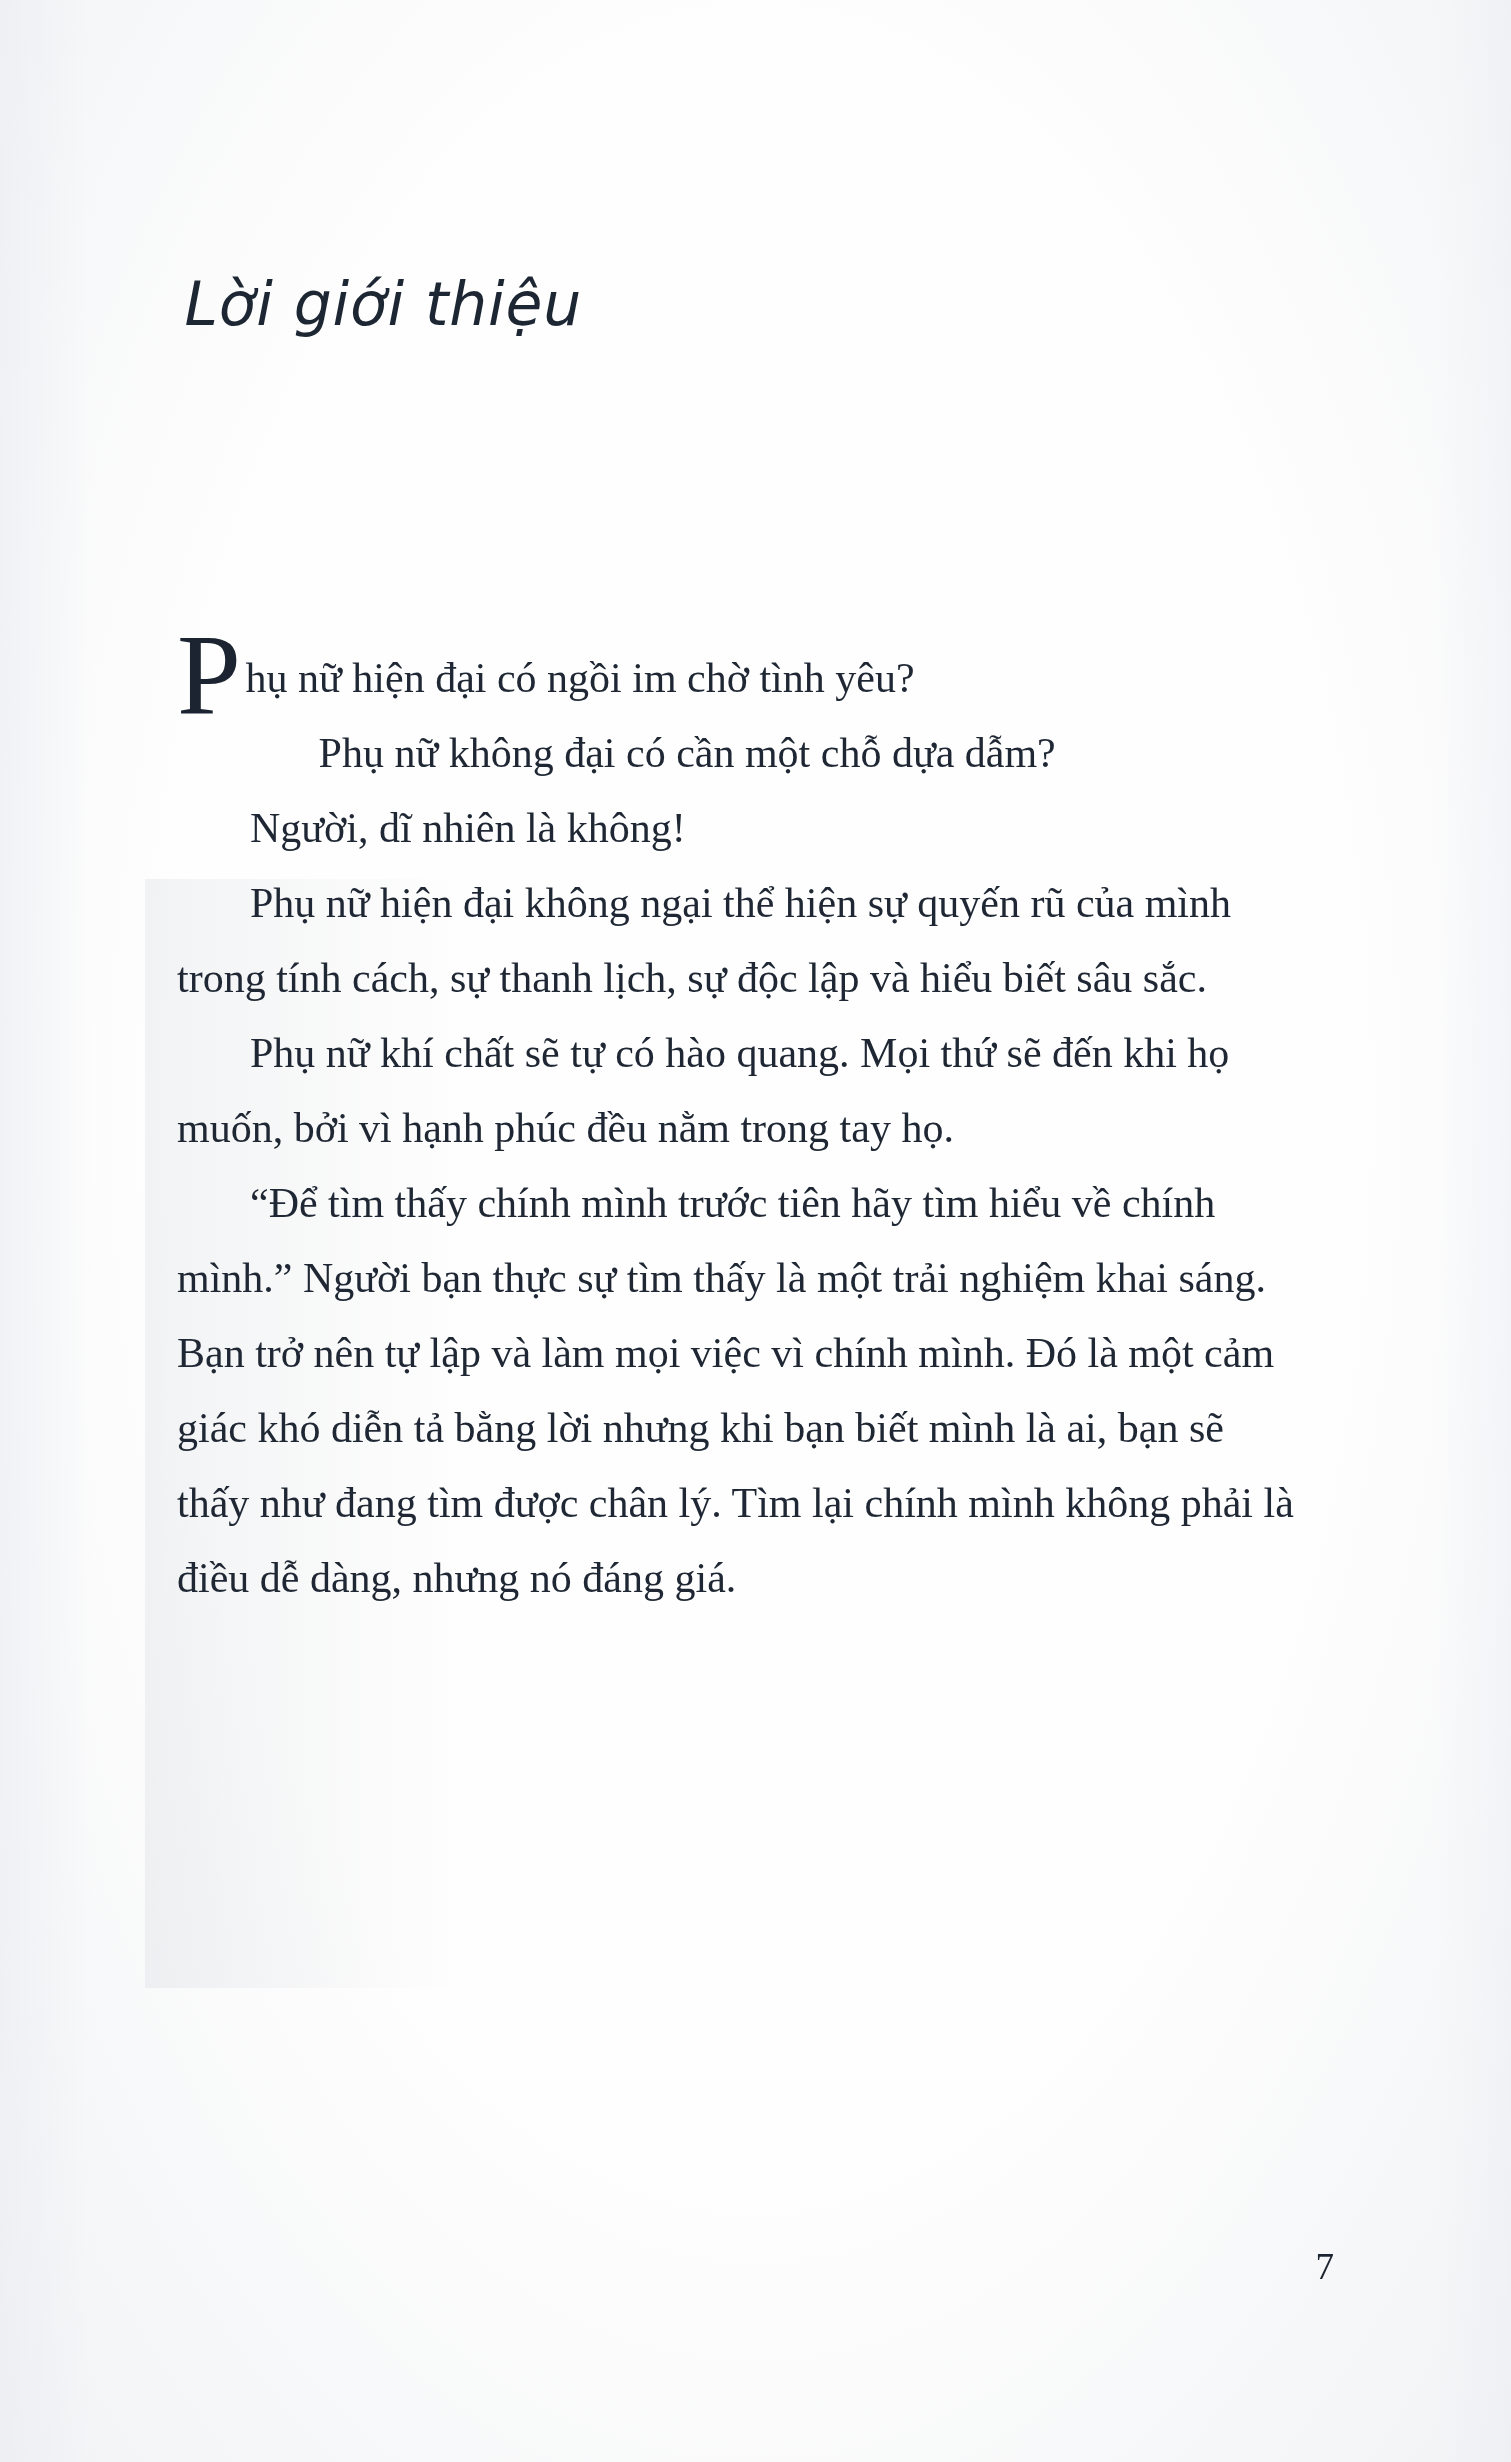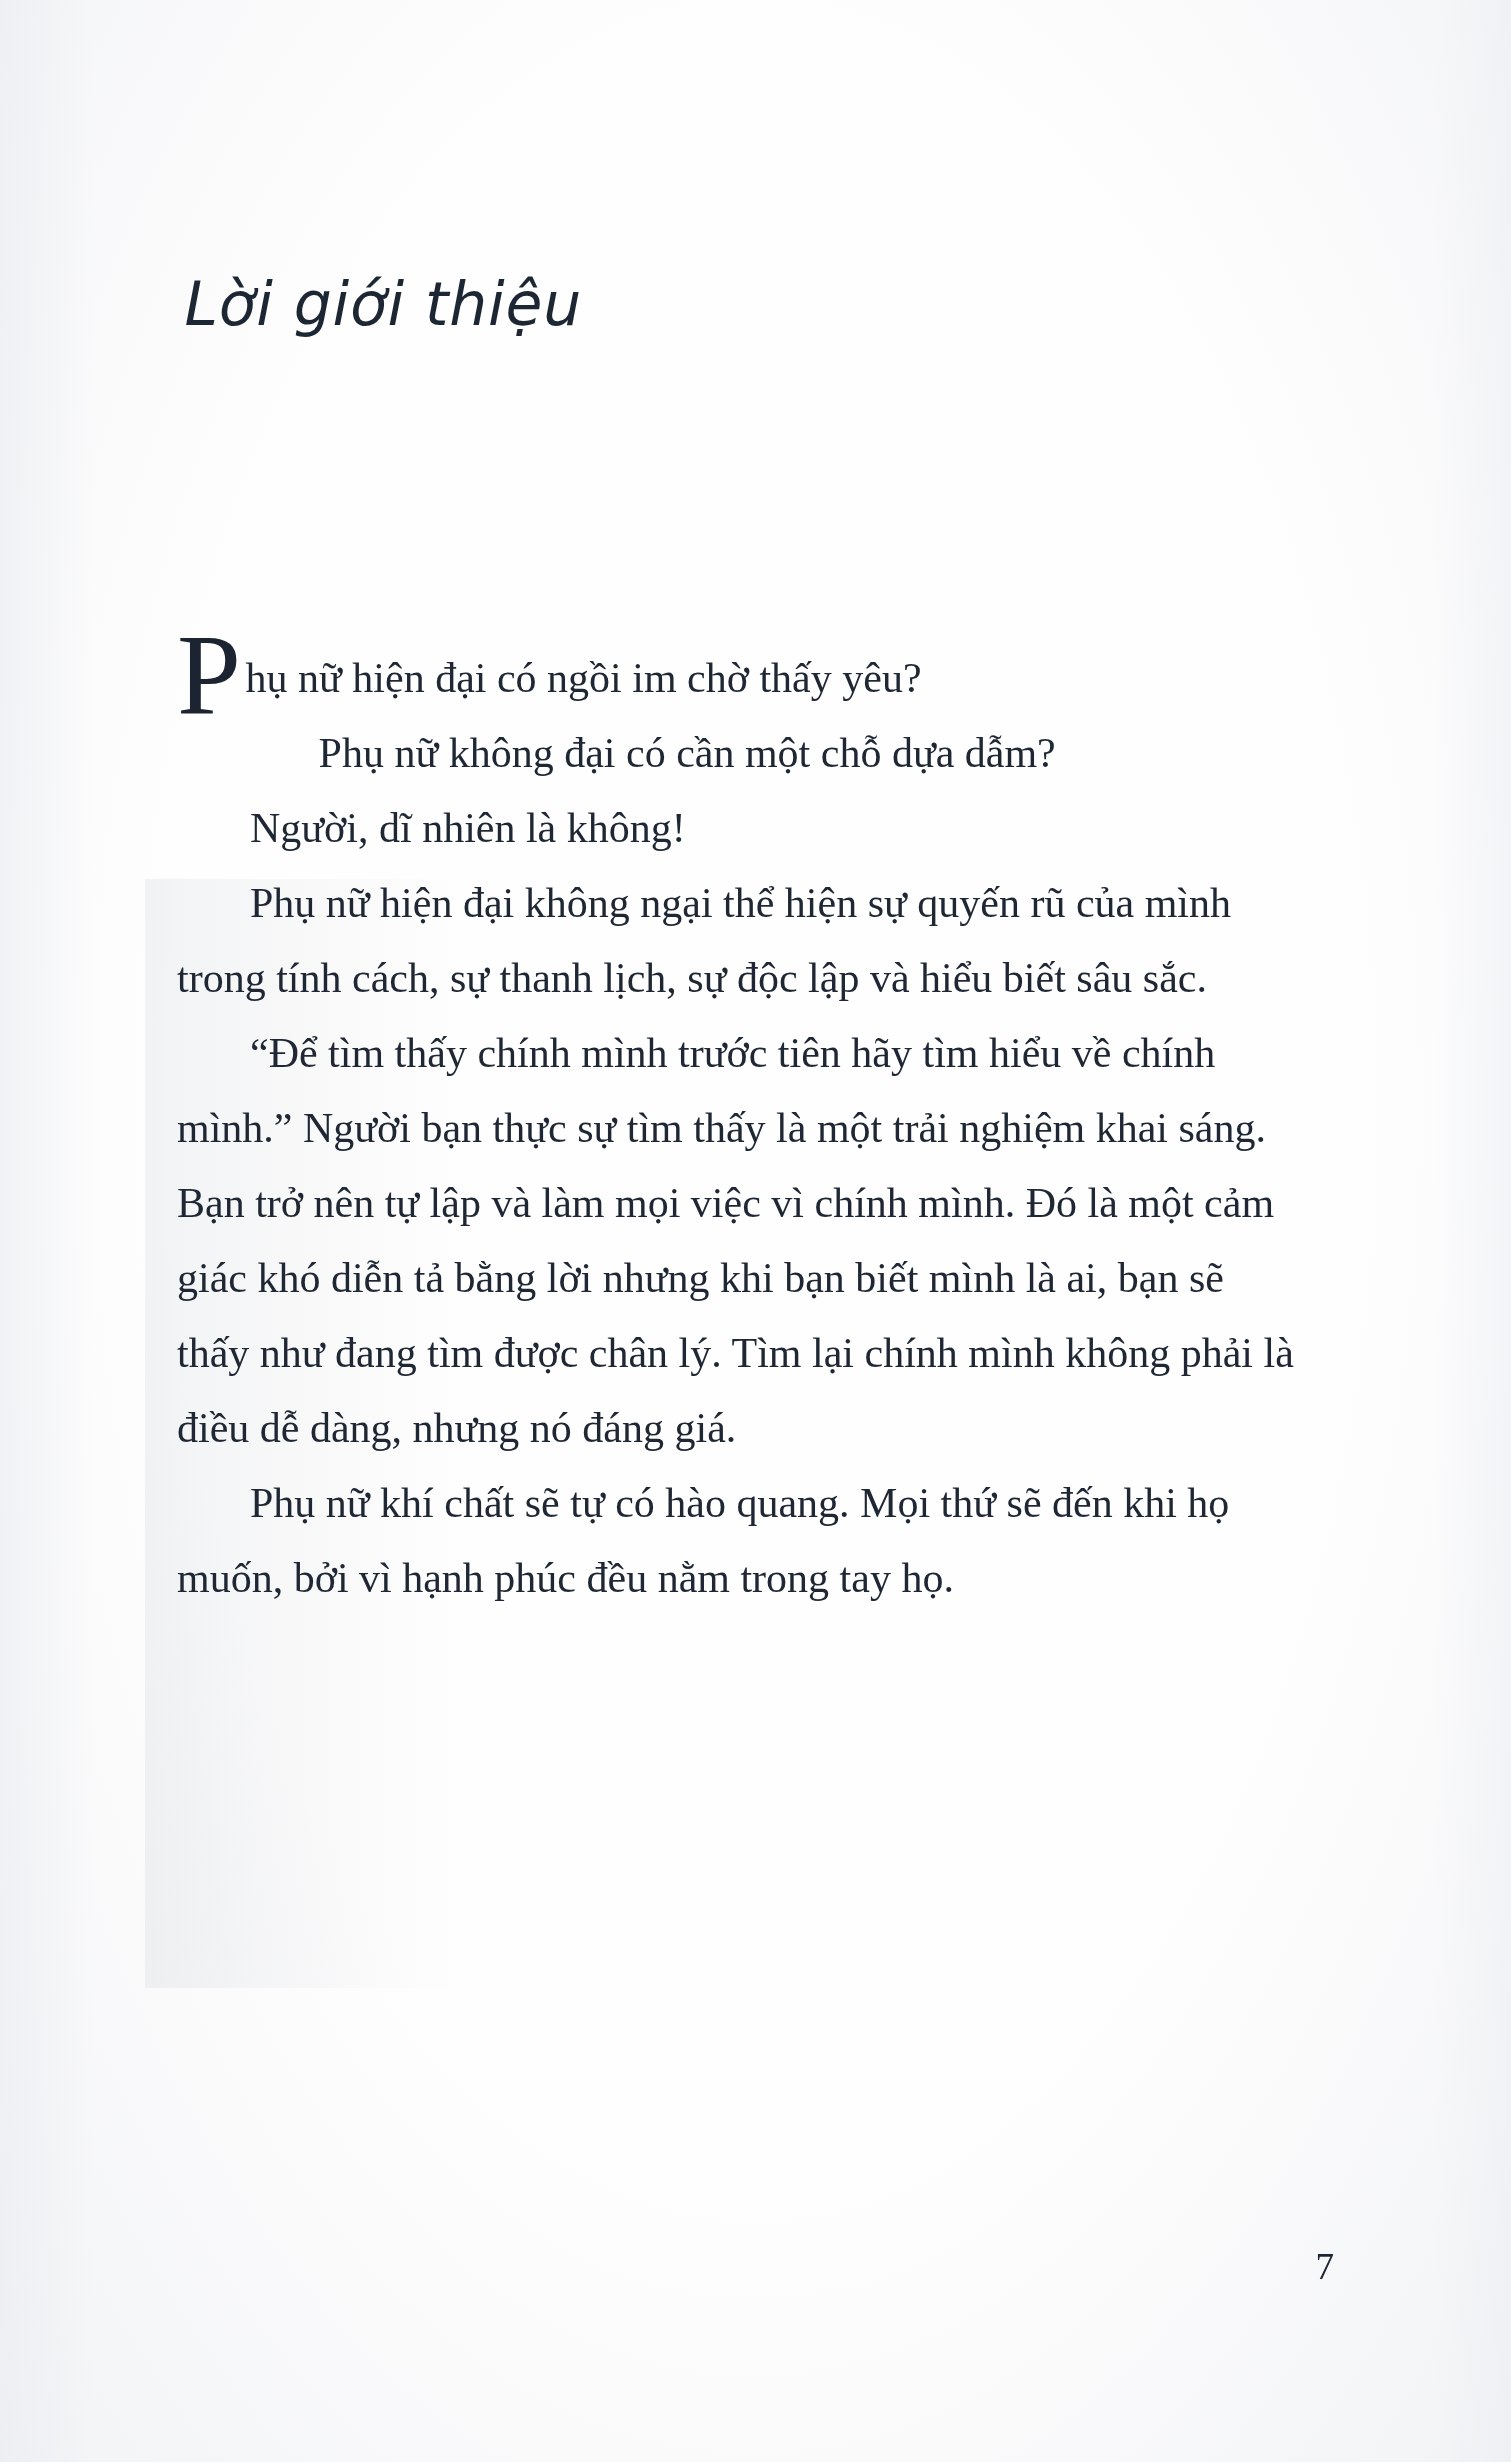--- a/index.html
+++ b/index.html
@@ -112,24 +112,24 @@
 
 <div class="page">
   <div class="paper-texture"></div>
   <div class="ink-fade"></div>
 
   <div class="content">
 
     <h1 class="chapter-title">Lời giới thiệu</h1>
 
     <div class="body-text">
-      <p class="first"><span class="dropcap">P</span><span>hụ nữ hiện đại có ngồi im chờ thấy yêu?</span></p>
+      <p class="first"><span class="dropcap">P</span><span>hụ nữ hiện đại có ngồi im chờ tình yêu?</span></p>
       <p>Phụ nữ không đại có cần một chỗ dựa dẫm?</p>
       <p>Người, dĩ nhiên là không!</p>
       <p>Phụ nữ hiện đại không ngại thể hiện sự quyến rũ của mình trong tính cách, sự thanh lịch, sự độc lập và hiểu biết sâu sắc.</p>
+      <p>Phụ nữ khí chất sẽ tự có hào quang. Mọi thứ sẽ đến khi họ muốn, bởi vì hạnh phúc đều nằm trong tay họ.</p>
       <p>“Để tìm thấy chính mình trước tiên hãy tìm hiểu về chính mình.” Người bạn thực sự tìm thấy là một trải nghiệm khai sáng. Bạn trở nên tự lập và làm mọi việc vì chính mình. Đó là một cảm giác khó diễn tả bằng lời nhưng khi bạn biết mình là ai, bạn sẽ thấy như đang tìm được chân lý. Tìm lại chính mình không phải là điều dễ dàng, nhưng nó đáng giá.</p>
-      <p>Phụ nữ khí chất sẽ tự có hào quang. Mọi thứ sẽ đến khi họ muốn, bởi vì hạnh phúc đều nằm trong tay họ.</p>
     </div>
   </div>
 
   <div class="page-number">7</div>
 </div>
 
 
 </body></html>

